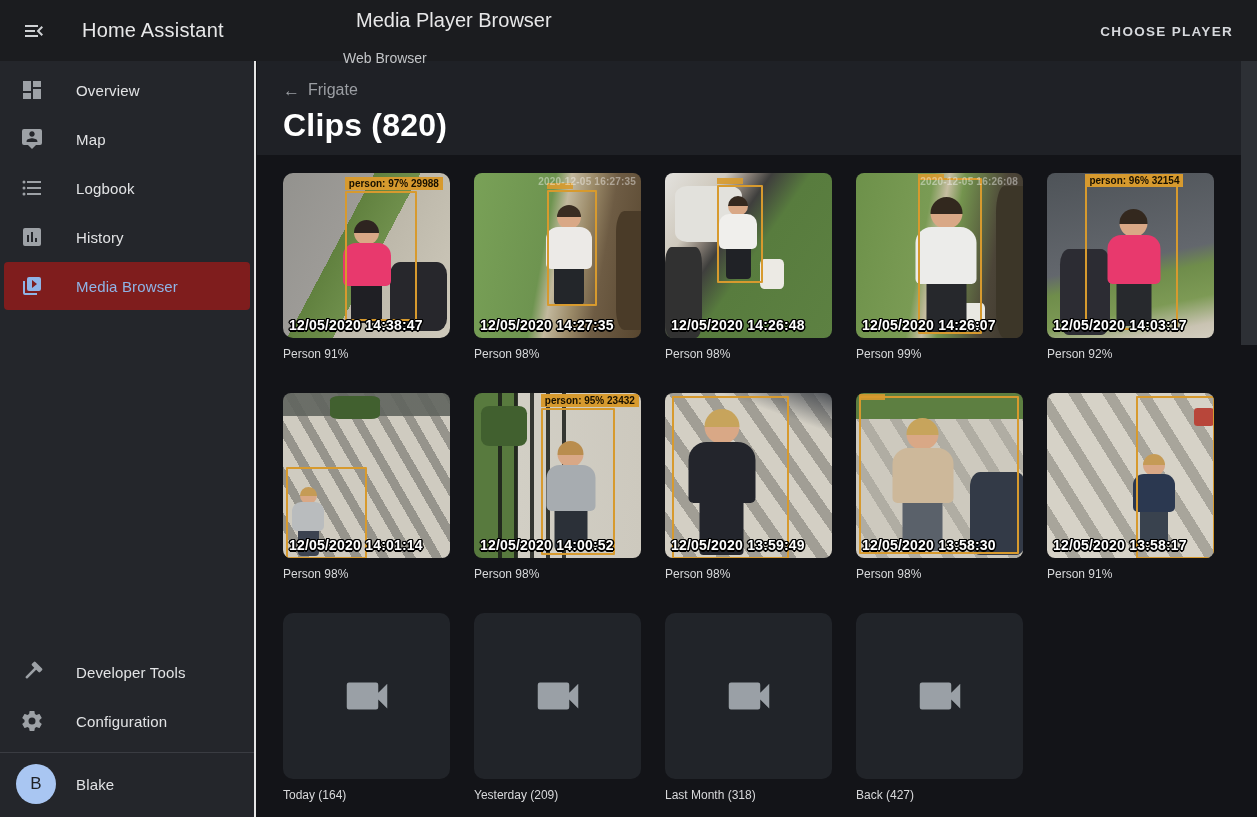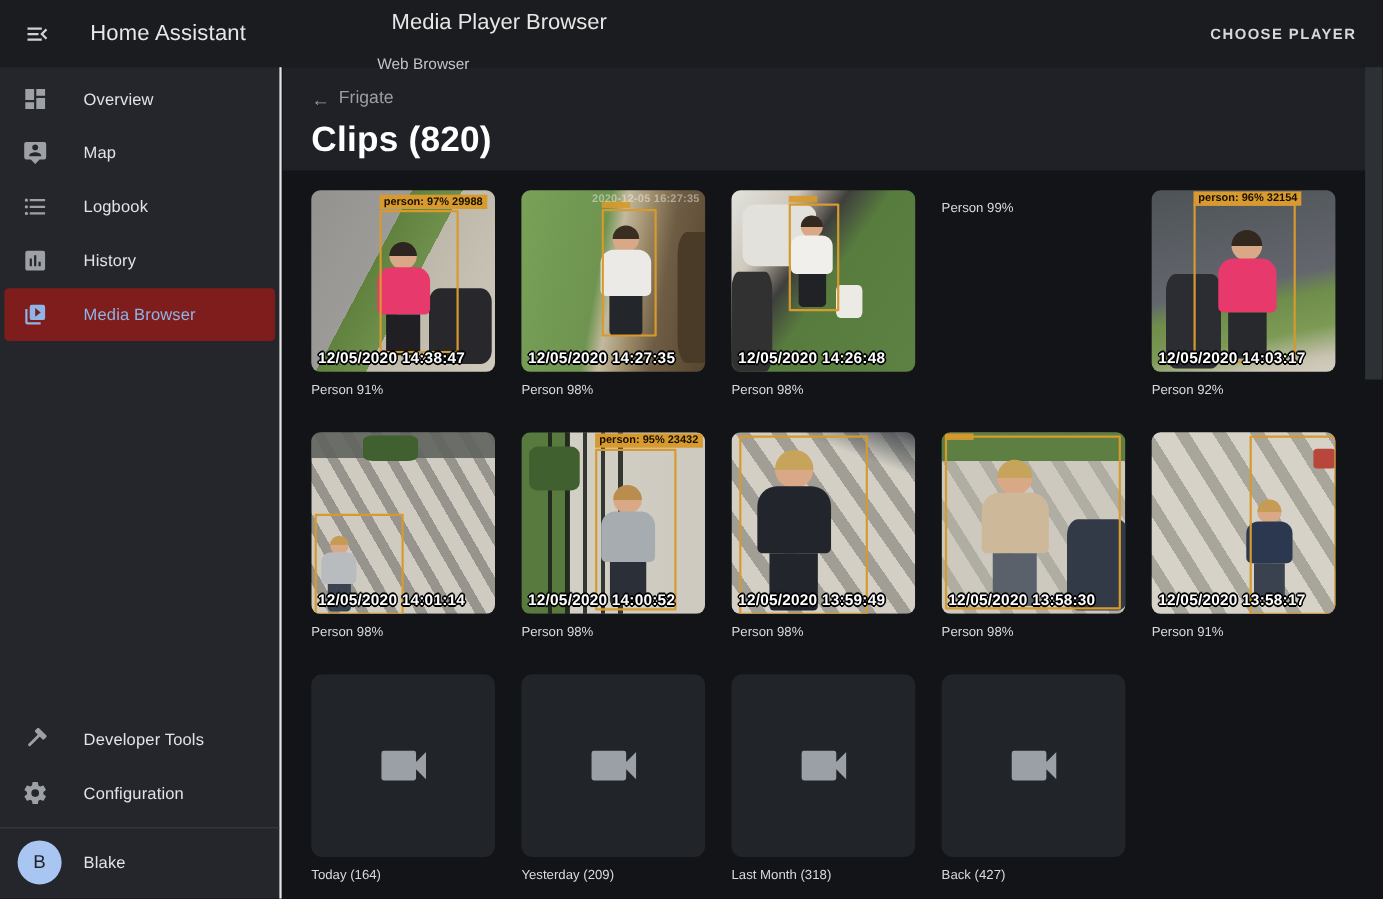--- a/index.html
+++ b/index.html
@@ -173,21 +173,21 @@
 <main class="main">
   <div class="main-header">
     <a class="breadcrumb">
       <span class="bc-arrow">←</span>
       <span>Frigate</span>
     </a>
     <h1 class="page-title">Clips (820)</h1>
   </div>
   <div class="grid" id="clips-grid">
       <div class="cell">
-        <div class="thumb" style="background: linear-gradient(118deg, rgb(147, 146, 142) 0%, rgb(157, 155, 151) 36%, rgb(97, 129, 63) 36%, rgb(111, 143, 76) 54%, rgb(189, 184, 170) 54%, rgb(206, 201, 187) 100%);">
+        <div class="thumb" style="background: linear-gradient(118deg, rgb(147, 146, 142) 0%, rgb(157, 155, 151) 36%, rgb(97, 129, 63) 36%, rgb(111, 143, 76) 54%, rgb(189, 184, 170) 54%, rgb(206, 201, 187) 100%); border-radius: 10px;">
           <div class="blob" style="left: 64%; bottom: 4%; width: 34%; height: 42%; background: rgb(39, 39, 44);"></div>
           <div class="person" style="left: 50%; bottom: 9%;">
             <div style="width: 25px; height: 25px; border-radius: 50%; background: linear-gradient(rgb(46, 36, 32) 0px, rgb(46, 36, 32) 52%, rgb(217, 168, 134) 52%);"></div>
             <div style="width: 48px; height: 43px; background: rgb(232, 57, 109); border-radius: 13px 13px 5px 5px; margin-top: -2px;"></div>
             <div style="width: 31px; height: 37px; background: rgb(31, 31, 36); border-radius: 0px 0px 4px 4px;"></div>
           </div>
           <div class="bbox" style="left: 37%; top: 11%; width: 41%; height: 76%;"></div>
           <div class="dtag" style="left: 37%; top: 4.15px;">person: 97% 29988</div>
           <div class="ts">12/05/2020 14:38:47</div>
         </div>
@@ -218,20 +218,33 @@
             <div style="width: 38px; height: 35px; background: rgb(240, 239, 236); border-radius: 10px 10px 5px 5px; margin-top: -2px;"></div>
             <div style="width: 25px; height: 30px; background: rgb(32, 34, 38); border-radius: 0px 0px 4px 4px;"></div>
           </div>
           <div class="bbox" style="left: 31%; top: 7%; width: 25%; height: 57%;"></div>
           <div class="minitag" style="left: 31%; top: 4.55px;"></div>
           <div class="ts">12/05/2020 14:26:48</div>
         </div>
         <div class="cap">Person 98%</div>
       </div>
       <div class="cell">
+        <div class="thumb" style="background: linear-gradient(100deg, rgb(109, 145, 74) 0%, rgb(122, 155, 84) 40%, rgb(198, 189, 161) 48%, rgb(116, 148, 78) 56%, rgb(76, 69, 56) 78%, rgb(58, 52, 42) 100%);">
+          <div class="blob" style="left: 84%; bottom: 0%; width: 28%; height: 92%; background: rgb(60, 54, 40);"></div>
+          <div class="blob" style="left: 64%; bottom: 4%; width: 13%; height: 17%; background: rgb(232, 232, 226);"></div>
+          <div class="person" style="left: 54%; bottom: 3%;">
+            <div style="width: 32px; height: 32px; border-radius: 50%; background: linear-gradient(rgb(50, 40, 30) 0px, rgb(50, 40, 30) 52%, rgb(217, 168, 134) 52%);"></div>
+            <div style="width: 61px; height: 57px; background: rgb(236, 236, 234); border-radius: 16px 16px 5px 5px; margin-top: -2px;"></div>
+            <div style="width: 40px; height: 49px; background: rgb(38, 40, 44); border-radius: 0px 0px 4px 4px;"></div>
+          </div>
+          <div class="bbox" style="left: 37%; top: 3%; width: 36%; height: 92%;"></div>
+          <div class="minitag" style="left: 37%; top: 1px;"></div>
+          <div class="faint">2020-12-05 16:26:08</div>
+          <div class="ts">12/05/2020 14:26:07</div>
+        </div>
         <div class="cap">Person 99%</div>
       </div>
       <div class="cell">
         <div class="thumb" style="background: linear-gradient(168deg, rgb(78, 83, 88) 0%, rgb(99, 103, 109) 52%, rgb(111, 141, 75) 62%, rgb(125, 154, 85) 78%, rgb(201, 195, 178) 92%, rgb(211, 206, 192) 100%);">
           <div class="blob" style="left: 8%; bottom: 2%; width: 30%; height: 52%; background: rgb(44, 44, 51);"></div>
           <div class="person" style="left: 52%; bottom: 7%;">
             <div style="width: 28px; height: 28px; border-radius: 50%; background: linear-gradient(rgb(51, 40, 30) 0px, rgb(51, 40, 30) 52%, rgb(217, 168, 134) 52%);"></div>
             <div style="width: 53px; height: 49px; background: rgb(232, 57, 109); border-radius: 14px 14px 5px 5px; margin-top: -2px;"></div>
             <div style="width: 35px; height: 42px; background: rgb(39, 41, 45); border-radius: 0px 0px 4px 4px;"></div>
           </div>

